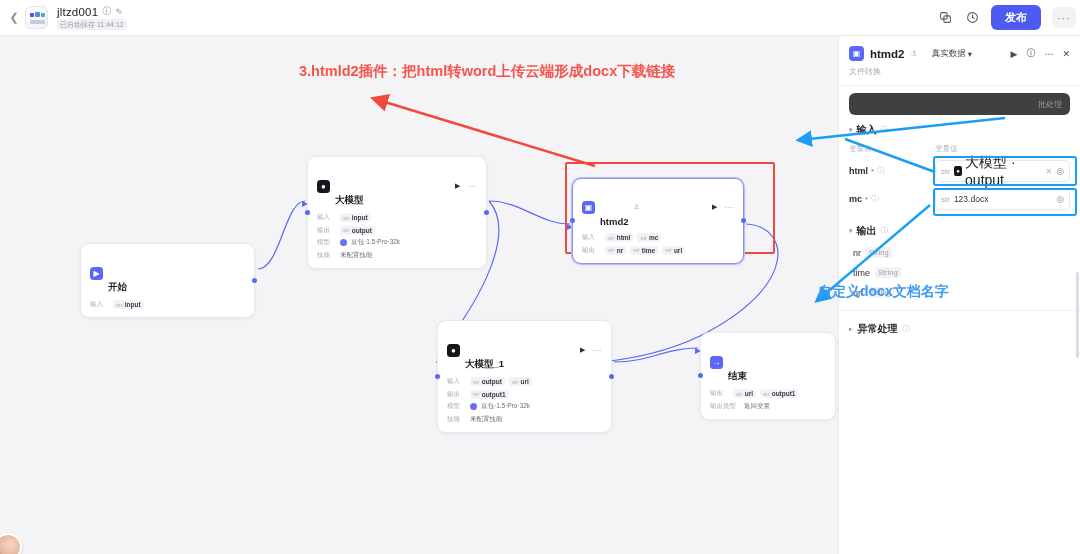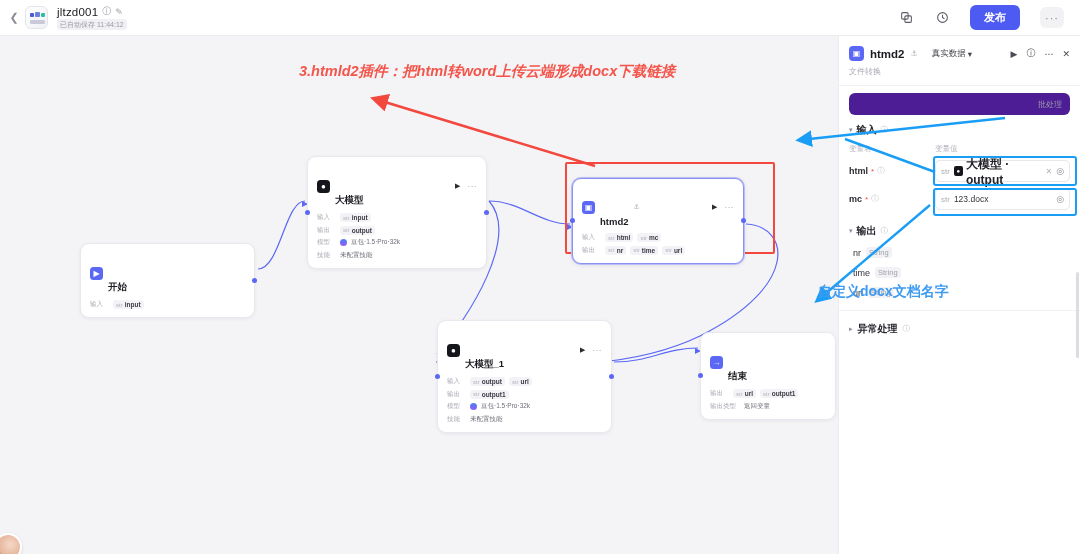--- a/index.html
+++ b/index.html
@@ -31,21 +31,21 @@
   .app-logo .lg4 { position:absolute; left:4px; top:13px; width:15px; height:4px; background:#c9ccd8; border-radius:1px;}
   .title-wrap { margin-left: 9px; display: flex; flex-direction: column; justify-content: center; }
   .title-row { display: flex; align-items: center; gap: 4px; }
   .doc-title { font-size: 11.5px; font-weight: normal; color: #1b1b21; letter-spacing: .2px; }
   .mini-ic { font-size: 9px; color: #9a9aa4; cursor: pointer; }
   .saved-row {
     margin-top: 1px; display:inline-flex; align-items:center;
     background: #f1f1f5; border-radius: 3px; padding: 0 3px; height: 11px;
   }
   .saved-text { font-size: 7px; color: #9a9aa4; white-space: nowrap; }
-  .topbar-right { margin-left: auto; display: flex; align-items: center; gap: 20px; padding-right: 16px; }
+  .topbar-right { margin-left: auto; display: flex; align-items: center; gap: 11px; padding-right: 4px; }
   .tb-icon { width: 16px; height: 16px; color: #5c5c66; display:flex; align-items:center; justify-content:center; cursor:pointer; }
   .publish-btn {
     background: #4e5bf2; color: #fff; font-size: 11px; font-weight: bold;
     border-radius: 6px; padding: 5px 14px; cursor: pointer; border: none;
   }
   .more-btn {
     background: #f2f2f5; border-radius: 6px; width: 24px; height: 21px;
     display: flex; align-items: center; justify-content: center;
     color: #8a8a93; font-size: 11px; letter-spacing: 1px; cursor: pointer;
   }
@@ -100,21 +100,21 @@
   #node-llm1   { left: 437px; top: 284px; width: 175px; }
   #node-end    { left: 700px; top: 296px; width: 136px; }
 
   
   .red-rect {
     position: absolute; left: 565px; top: 126px; width: 210px; height: 92px;
     border: 2.5px solid #f2483e; border-radius: 2px; pointer-events: none;
   }
   .ann-red {
     position: absolute; left: 299px; top: 62px;
-    font-size: 14.5px; color: #f4554b; font-weight: bold; white-space: nowrap; font-style: italic;
+    font-size: 14.5px; color: #f4554b; font-weight: bold; white-space: nowrap;
   }
   .ann-blue {
     position: absolute; font-size: 14px; color: #3e9bf0; font-weight: bold; white-space: nowrap;
   }
   #ann-blue-1 { left: 810px; top: 103px; }
   #ann-blue-2 { left: 818px; top: 283px; }
   .blue-box {
     position: absolute; border: 2px solid #1a9ef5; border-radius: 3px; pointer-events: none;
   }
   #blue-box-1 { left: 933px; top: 156px; width: 144px; height: 30px; }
@@ -134,21 +134,21 @@
   .panel-select {
     margin-left: 8px; font-size: 8.5px; color: #46464f;
     display: inline-flex; align-items: center; gap: 2px; cursor: pointer;
   }
   .panel-head-icons { margin-left: auto; display: flex; align-items: center; gap: 9px; }
   .ph-ic { font-size: 9px; color: #4a4a54; cursor: pointer; }
   .panel-subtitle { font-size: 8px; color: #a7a7b2; margin-top: 5px; margin-bottom: 8px; }
   .panel-divider { height: 1px; background: #f0f0f3; }
 
   .batch-pill {
-    position: relative; margin: 7px 10px 0 10px; background: #4c1d95;
+    position: relative; margin: 7px 10px 0 10px; background: #404040;
     border-radius: 6px; height: 22px; display: flex; align-items: center;
     justify-content: flex-end; padding-right: 8px;
   }
   .batch-label { font-size: 8px; color: #9a9aa5; }
 
   .section { padding: 8px 10px 0 10px; }
   .section-head { display: flex; align-items: center; gap: 4px; }
   .caret { font-size: 7px; color: #8e8e99; cursor: pointer; }
   .section-title { font-size: 10px; font-weight: bold; color: #25252c; }
   .info-ic { font-size: 7.5px; color: #bcbcc6; cursor: pointer; }
@@ -160,21 +160,21 @@
   .var-name { width: 86px; display: flex; align-items: center; gap: 3px; }
   .var-name .vn { font-size: 9px; font-weight: bold; color: #2b2b33; }
   .req-star { color: #f2483e; font-size: 8px; }
   .var-field {
     flex: 1; height: 22px; border: 1px solid #e7e7ec; border-radius: 5px;
     display: flex; align-items: center; padding: 0 5px; gap: 4px; background: #fff;
   }
   .type-tag { font-size: 8px; color: #aeaeb8; }
   .ref-chip { display: inline-flex; align-items: center; gap: 3px; }
   .ref-ic { width: 10px; height: 10px; border-radius: 2px; background: #15151c; display:flex; align-items:center; justify-content:center; font-size:6px; color:#fff; }
-  .ref-text { font-size: 12px; color: #23232a; font-weight: bold; }
+  .ref-text { font-size: 14px; color: #23232a; font-weight: normal; }
   .field-val { font-size: 8.5px; color: #33333b; text-align: center; }
   .field-icons { margin-left: auto; display: flex; align-items: center; gap: 4px; }
   .clear-ic { font-size: 8px; color: #b4b4be; cursor: pointer; }
   .target-ic { font-size: 9px; color: #8e8e99; cursor: pointer; }
 
   .out-row { display: flex; align-items: center; gap: 5px; margin-top: 9px; padding-left: 4px; }
   .out-name { font-size: 9px; color: #33333b; }
   .out-type { font-size: 7.5px; color: #a2a2ad; background: #f2f2f6; border-radius: 3px; padding: 1px 3px; }
 
   .panel-sect-divider { height: 1px; background: #f0f0f3; margin: 12px 0 0 0; }

